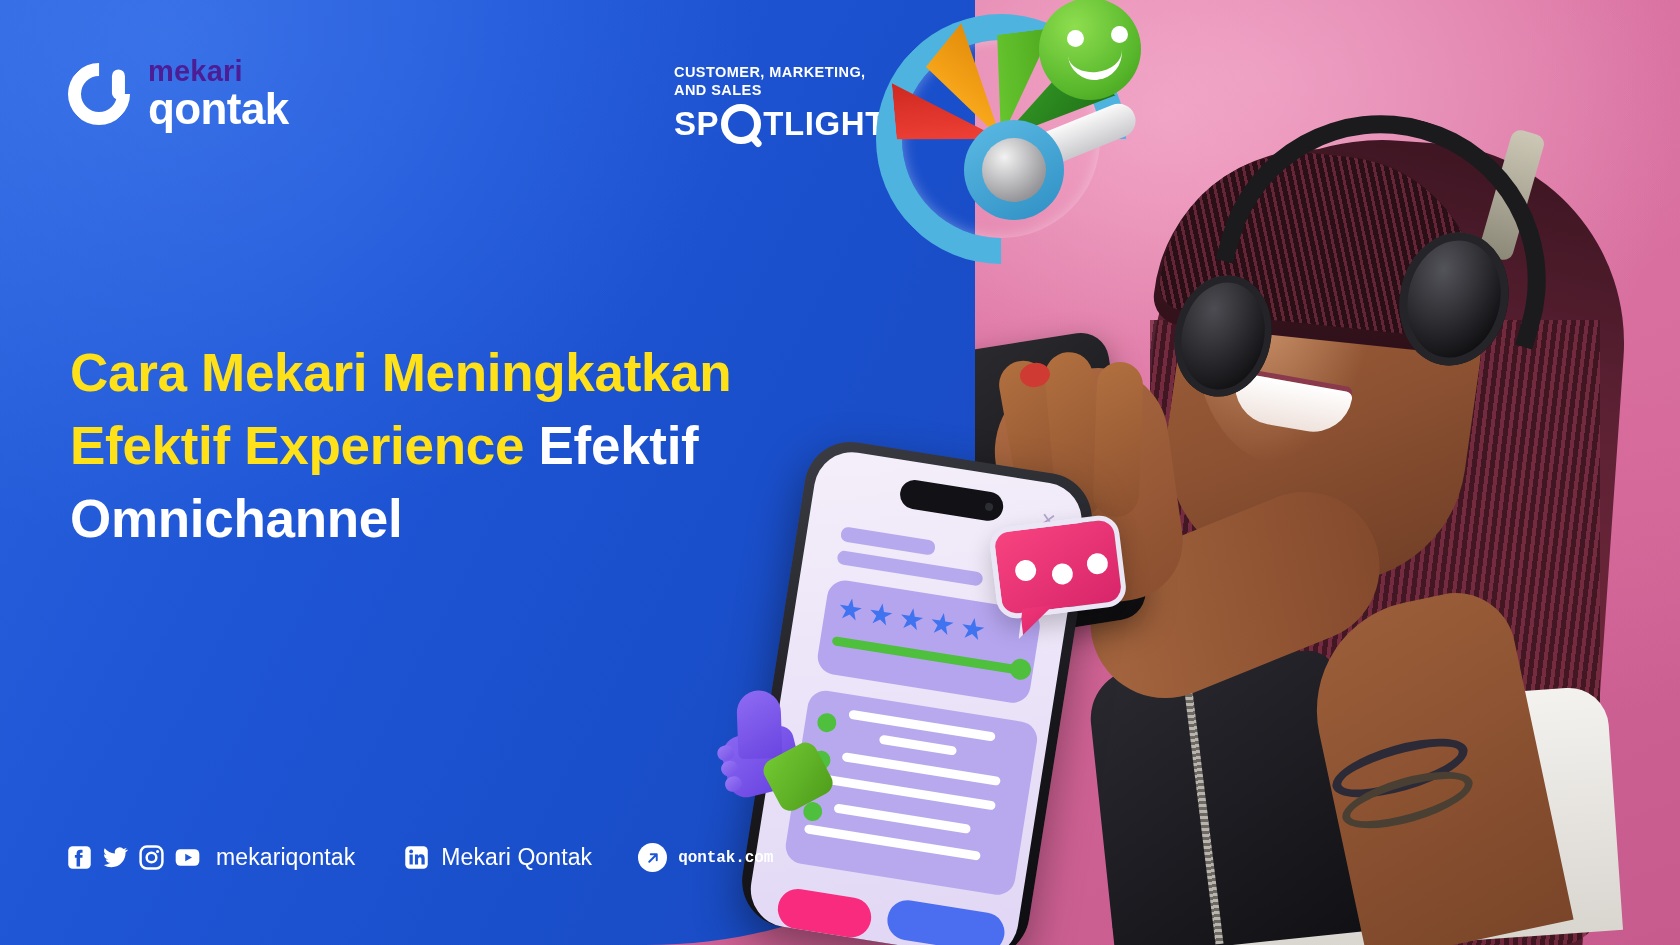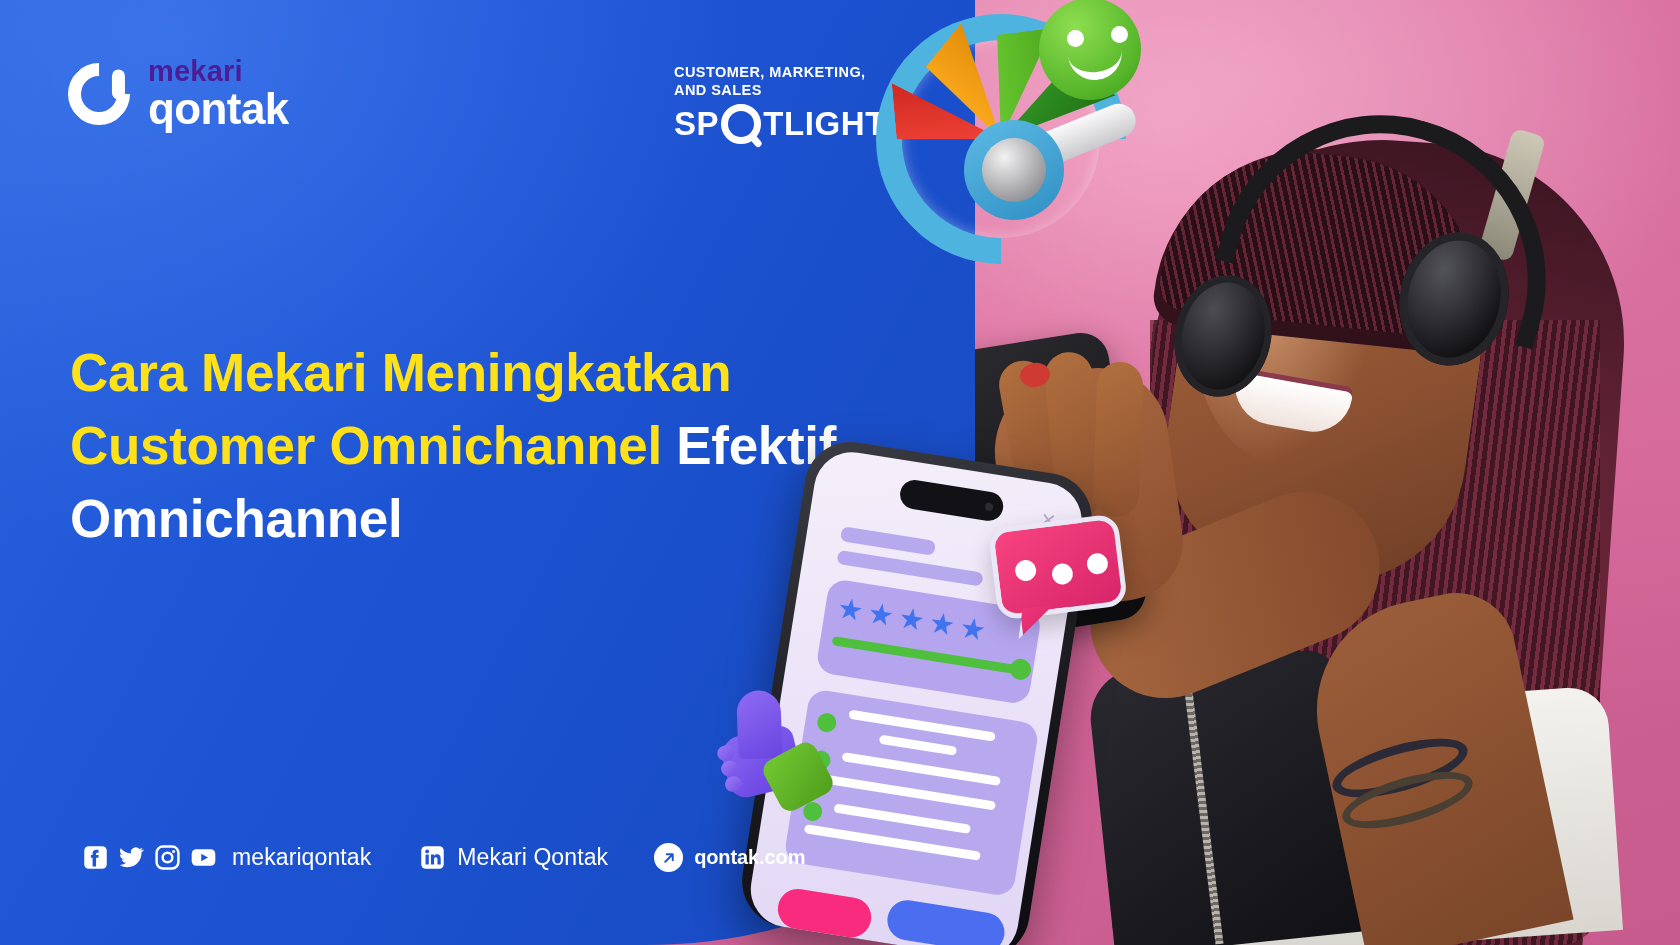--- a/index.html
+++ b/index.html
@@ -215,31 +215,31 @@
   
   #headline {
     position:absolute; left:70px; top:336px; width:800px;
     font-size:53px; font-weight:700; line-height:1.38; letter-spacing:-.3px;
   }
   .hl-y { color:#FFE11A; }
   .hl-w { color:#ffffff; }
 
   
   #footer {
-    position:absolute; left:82px; top:843px;
+    position:absolute; left:66px; top:843px;
     display:flex; align-items:center; gap:0;
     color:#fff;
   }
   .f-group { display:flex; align-items:center; }
   .sicon { width:27px; height:27px; margin-right:9px; flex:0 0 auto; }
   #f-handle { font-size:23px; margin-left:6px; letter-spacing:.1px; }
   #f-li-wrap { display:flex; align-items:center; margin-left:48px; }
   #f-li-name { font-size:23px; margin-left:11px; letter-spacing:.1px; }
   #f-web-wrap { display:flex; align-items:center; margin-left:46px; }
-  #f-web { font-size:20px; font-weight:700; margin-left:11px; letter-spacing:-.1px; }
+  #f-web { font-size:16px; font-weight:700; margin-left:11px; letter-spacing:-.1px;font-family:Liberation Mono, monospace; }
   #web-circle {
     width:29px; height:29px; border-radius:50%; background:#fff;
     display:flex; align-items:center; justify-content:center; flex:0 0 auto;
   }
 
   
   #gauge { position:absolute; left:868px; top:-8px; width:300px; height:235px; }
   #g-arc {
     position:absolute; left:8px; top:22px; width:250px; height:250px;
     border:26px solid #4fb3e0; border-bottom-color:transparent;
@@ -443,21 +443,21 @@
 AND SALES</div>
   <div id="spot-word">
     <span>SP</span>
     <span id="spot-o"></span>
     <span>TLIGHT</span>
   </div>
 </div>
 
 <h1 id="headline">
   <span class="hl-y">Cara Mekari Meningkatkan</span><br>
-  <span class="hl-y">Customer Omnichannel</span><span class="hl-w"> Efektif</span><br>
+  <span class="hl-y">Efektif Experience</span><span class="hl-w"> Efektif</span><br>
   <span class="hl-w">Omnichannel</span>
 </h1>
 
 <div id="gauge">
   <div id="g-arc"></div>
   <div class="seg" id="seg1">
       <i></i>
     </div>
   <div class="seg" id="seg2">
       <i></i>

